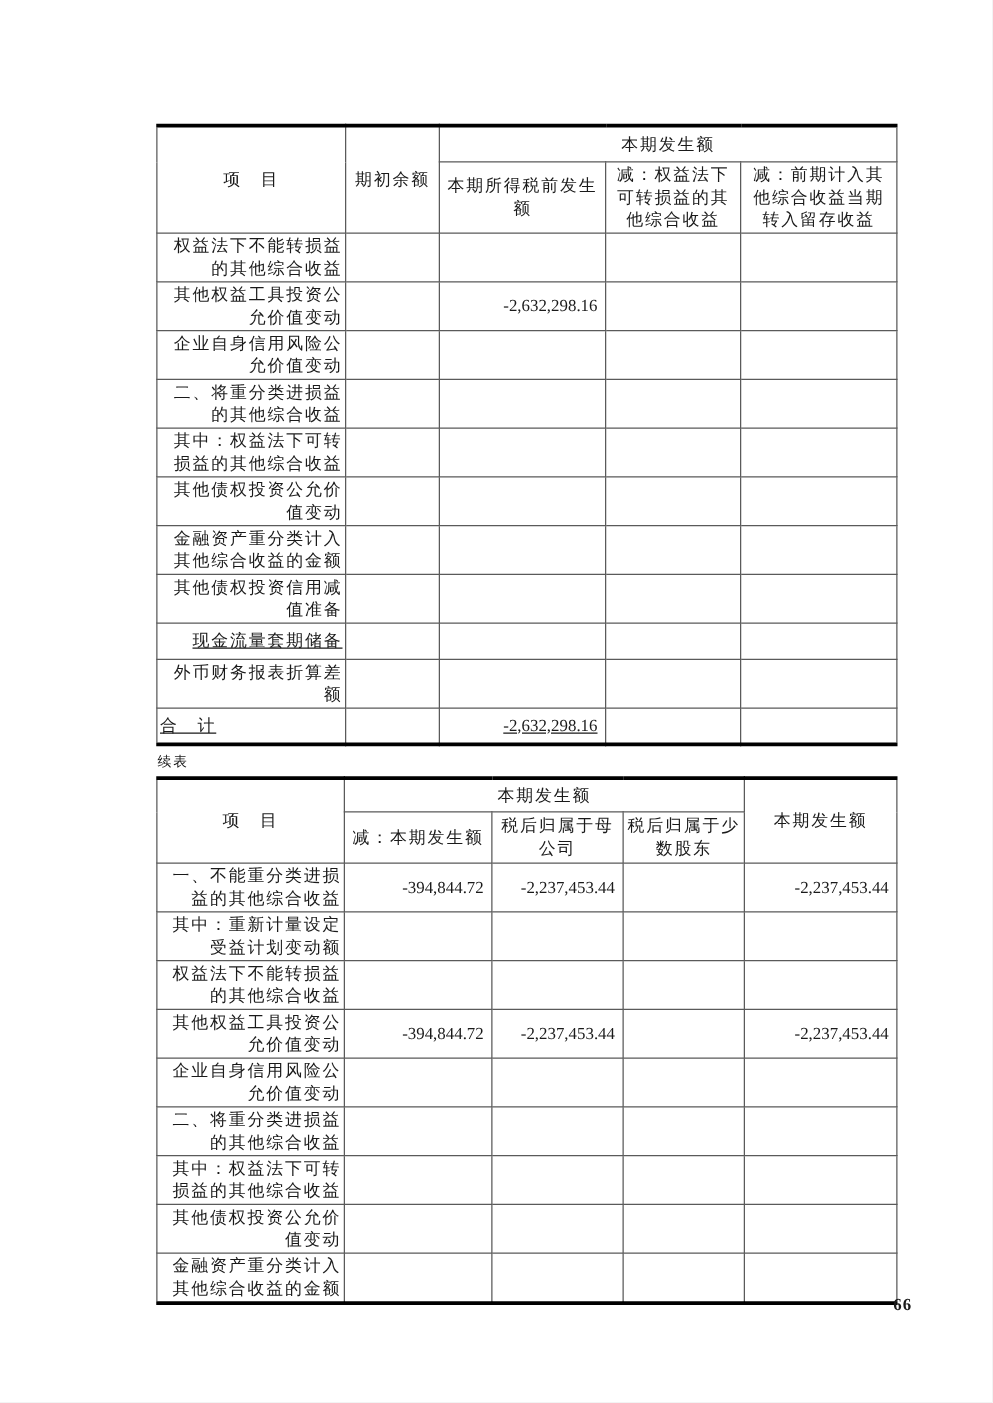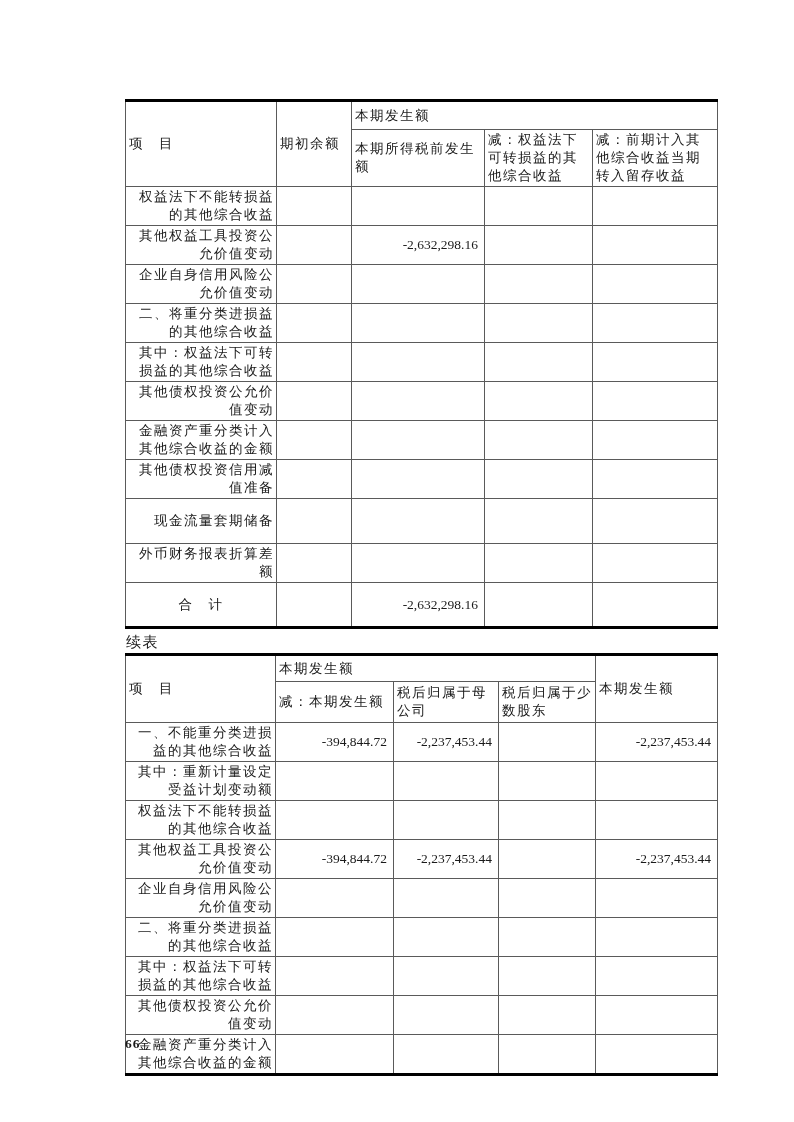--- a/index.html
+++ b/index.html
@@ -29,48 +29,48 @@
   }
   td, th {
     border: 1px solid #5a5a5a;
     font-size: 13.5px;
     font-weight: normal;
     line-height: 18px;
     letter-spacing: 1.5px;
     vertical-align: middle;
     overflow: hidden;
   }
-  th { text-align: left; padding: 1px 3px; }
+  th { text-align: center; padding: 1px 3px; }
   td.item { text-align: right; padding: 1px 2px 1px 5px; }
-  td.item.center { text-align: center; padding: 1px 2px; }
+  td.item.center { text-align: left; padding: 1px 2px; }
   td.num {
     text-align: right;
     padding: 1px 6px 1px 2px;
     letter-spacing: 0;
     font-size: 13.5px;
     white-space: nowrap;
   }
   tr.h1a { height: 29px; }
   tr.h1b { height: 57px; }
   tr.h2a { height: 27px; }
   tr.h2b { height: 41px; }
   tr.r2 { height: 37px; }
-  tr.r1 { height: 45px; }
+  tr.r1 { height: 29px; text-decoration: underline; }
   .cont-label {
-    font-size: 15px;
+    font-size: 11px;
     letter-spacing: 1.5px;
     line-height: 16px;
     margin: 5px 0 3px 1px;
   }
   .page-number {
     position: absolute;
     top: 1036px;
-    left: 125px;
+    left: 138px;
     width: 592px;
-    text-align: left;
+    text-align: right;
     font-size: 13.5px;
     letter-spacing: 1px;
     font-weight: bold;
   }
 </style>
 </head>
 <body>
 
 <div class="page">
   <div class="content">

